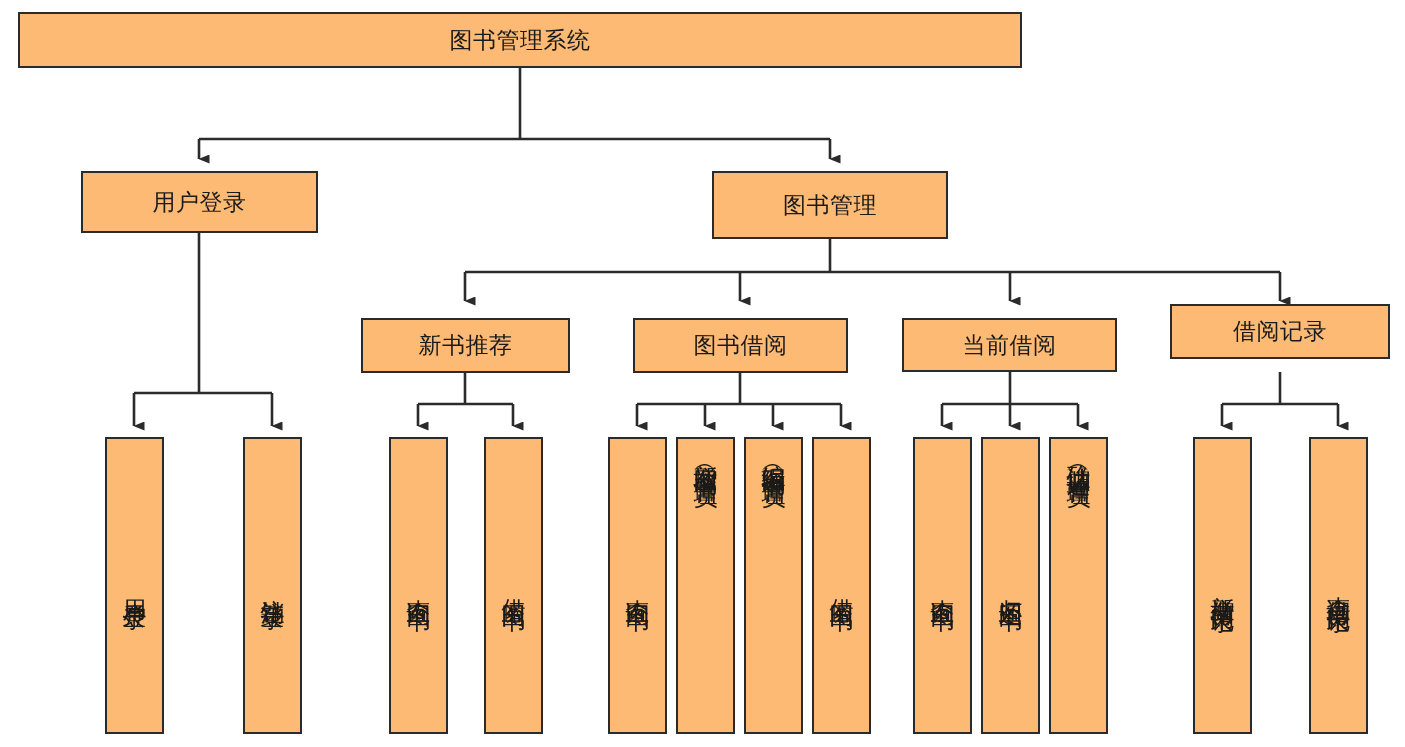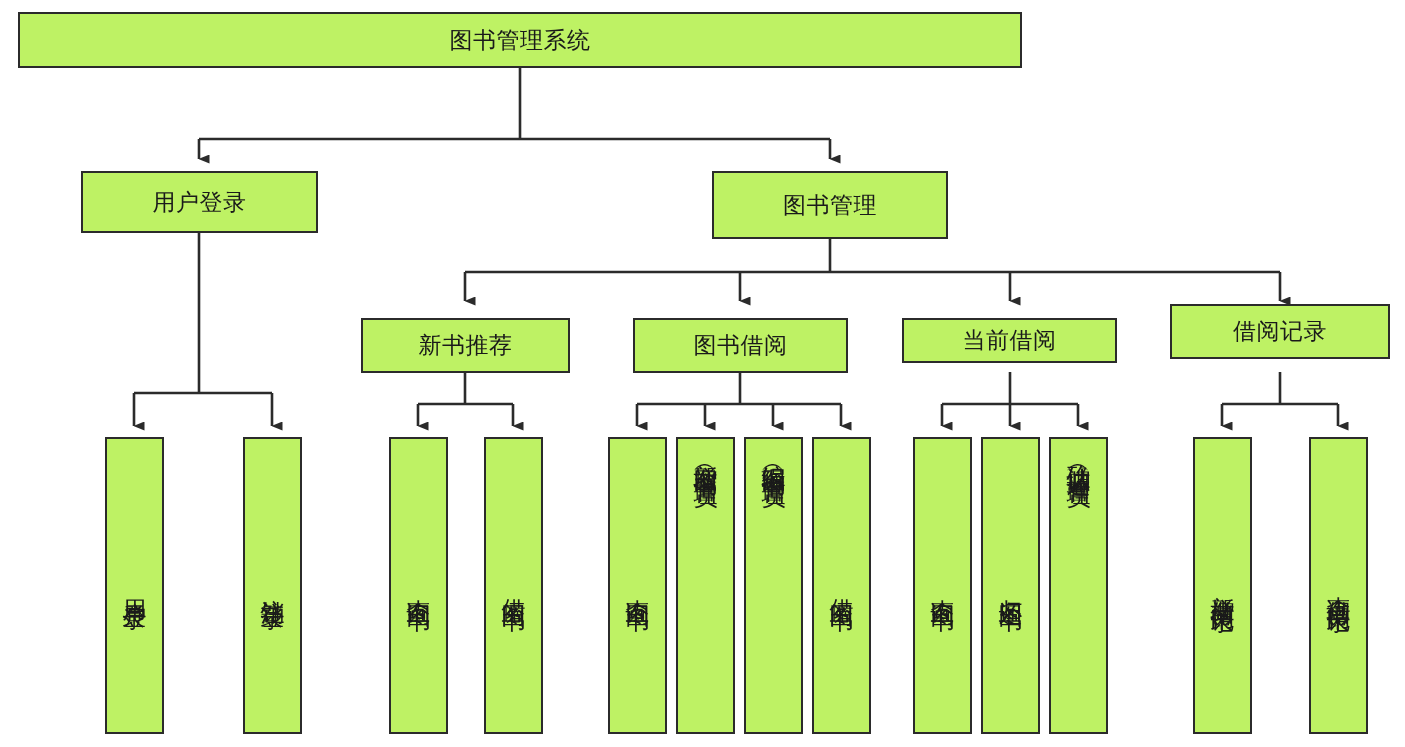--- a/index.html
+++ b/index.html
@@ -23,21 +23,21 @@
     position: absolute;
     left: 0;
     top: 0;
     width: 1405px;
     height: 747px;
     pointer-events: none;
   }
   .node {
     position: absolute;
     box-sizing: border-box;
-    background: #bef264;
+    background: #fdba74;
     border: 2.5px solid #2b2b2b;
     display: flex;
     align-items: center;
     justify-content: center;
     overflow: hidden;
   }
   .node-label {
     font-size: 23px;
     color: #1a1a1a;
     line-height: 1.25;
@@ -134,21 +134,21 @@
   <div class="node" style="left:712px; top:171px; width:236px; height:68px;">
     <span class="node-label">图书管理</span>
   </div>
 
   <div class="node" style="left:633px; top:318px; width:215px; height:55px;">
     <span class="node-label">图书借阅</span>
   </div>
   <div class="node" style="left:361px; top:318px; width:209px; height:55px;">
     <span class="node-label">新书推荐</span>
   </div>
-  <div class="node" style="left:902px; top:318px; width:215px; height:45px;">
+  <div class="node" style="left:902px; top:318px; width:215px; height:54px;">
     <span class="node-label">当前借阅</span>
   </div>
   <div class="node" style="left:1170px; top:304px; width:220px; height:55px;">
     <span class="node-label">借阅记录</span>
   </div>
 
   <div class="node vertical leaf-mid" style="left:105px; top:437px; width:59px; height:297px;">
     <span class="node-label">用户登录</span>
   </div>
   <div class="node vertical leaf-mid" style="left:243px; top:437px; width:59px; height:297px;">

